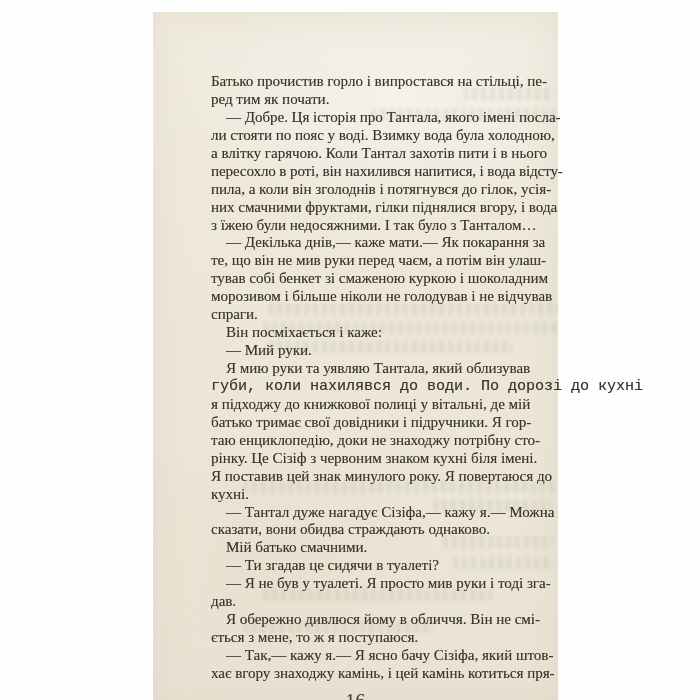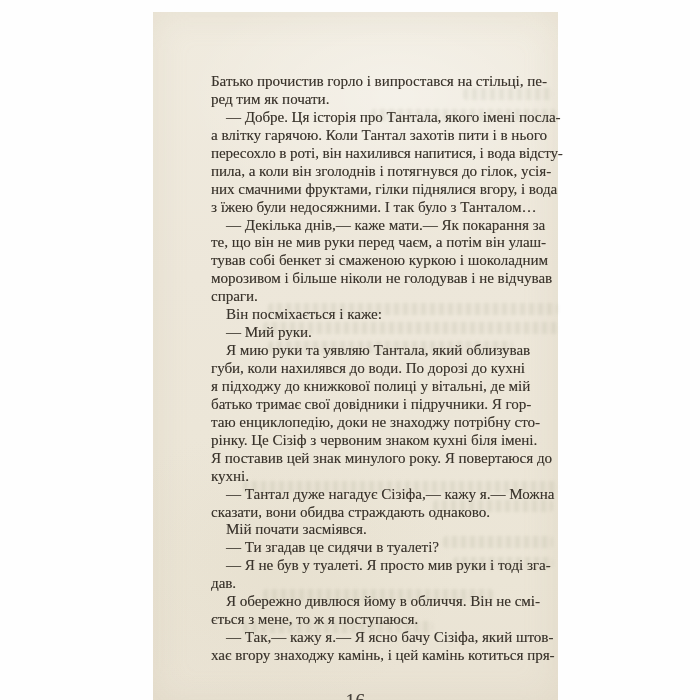--- a/index.html
+++ b/index.html
@@ -81,43 +81,44 @@
       <div class="smudge" style="left:290px; top:524px; width:110px;"></div>
       <div class="smudge" style="left:300px; top:545px; width:100px;"></div>
       <div class="smudge" style="left:110px; top:577px; width:230px;"></div>
       <div class="smudge" style="left:90px;  top:609px; width:190px;"></div>
     </div>
 
     <div class="text-block" id="text-block">
         <div class="line" style="word-spacing: 0px;">Батько прочистив горло і випростався на стільці, пе-</div>
         <div class="line">ред тим як почати.</div>
         <div class="line indent" style="letter-spacing: -0.02px;">— Добре. Ця історія про Тантала, якого імені посла-</div>
+        <div class="line" style="word-spacing: 0px;">ли стояти по пояс у воді. Взимку вода була холодною,</div>
         <div class="line" style="word-spacing: 0px;">а влітку гарячою. Коли Тантал захотів пити і в нього</div>
         <div class="line" style="letter-spacing: -0.089px;">пересохло в роті, він нахилився напитися, і вода відсту-</div>
         <div class="line" style="word-spacing: 0px;">пила, а коли він зголоднів і потягнувся до гілок, усія-</div>
         <div class="line" style="word-spacing: 0px;">них смачними фруктами, гілки піднялися вгору, і вода</div>
         <div class="line">з їжею були недосяжними. І так було з Танталом…</div>
         <div class="line indent" style="word-spacing: 0px;">— Декілька днів,— каже мати.— Як покарання за</div>
         <div class="line" style="word-spacing: 0px;">те, що він не мив руки перед чаєм, а потім він улаш-</div>
         <div class="line" style="word-spacing: 0px;">тував собі бенкет зі смаженою куркою і шоколадним</div>
         <div class="line" style="word-spacing: 0px;">морозивом і більше ніколи не голодував і не відчував</div>
         <div class="line">спраги.</div>
         <div class="line indent">Він посміхається і каже:</div>
         <div class="line indent">— Мий руки.</div>
         <div class="line indent" style="word-spacing: 0px;">Я мию руки та уявляю Тантала, який облизував</div>
-        <div class="line" style="word-spacing: 0px;">губи, коли нахилявся до води. По дорозі до кухні</div>
+        <div class="line" style="word-spacing: 0px; font-family: Liberation Mono, monospace;">губи, коли нахилявся до води. По дорозі до кухні</div>
         <div class="line" style="word-spacing: 0px;">я підходжу до книжкової полиці у вітальні, де мій</div>
         <div class="line" style="word-spacing: 0px;">батько тримає свої довідники і підручники. Я гор-</div>
         <div class="line" style="word-spacing: 0px;">таю енциклопедію, доки не знаходжу потрібну сто-</div>
         <div class="line" style="word-spacing: 0px;">рінку. Це Сізіф з червоним знаком кухні біля імені.</div>
         <div class="line" style="word-spacing: 0px;">Я поставив цей знак минулого року. Я повертаюся до</div>
         <div class="line">кухні.</div>
         <div class="line indent" style="word-spacing: 0px;">— Тантал дуже нагадує Сізіфа,— кажу я.— Можна</div>
         <div class="line">сказати, вони обидва страждають однаково.</div>
-        <div class="line indent">Мій почати засміявся.</div>
+        <div class="line indent">Мій батько смачними.</div>
         <div class="line indent">— Ти згадав це сидячи в туалеті?</div>
         <div class="line indent" style="word-spacing: 0px;">— Я не був у туалеті. Я просто мив руки і тоді зга-</div>
         <div class="line">дав.</div>
         <div class="line indent" style="word-spacing: 0px;">Я обережно дивлюся йому в обличчя. Він не смі-</div>
         <div class="line">ється з мене, то ж я поступаюся.</div>
         <div class="line indent" style="word-spacing: 0px;">— Так,— кажу я.— Я ясно бачу Сізіфа, який штов-</div>
         <div class="line" style="word-spacing: 0px;">хає вгору знаходжу камінь, і цей камінь котиться пря-</div>
       </div>
 
     <div class="page-number">16</div>

